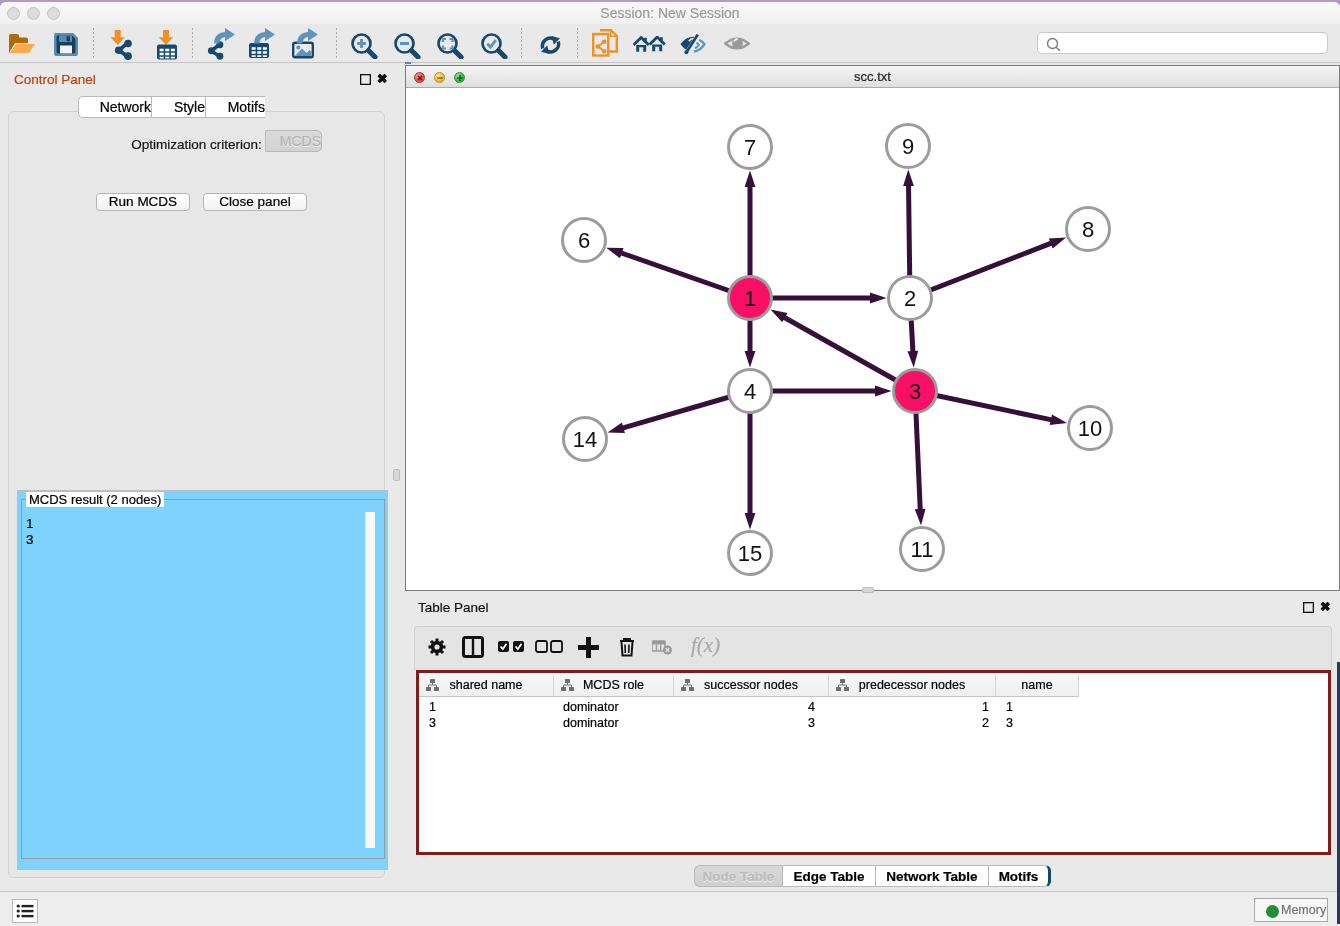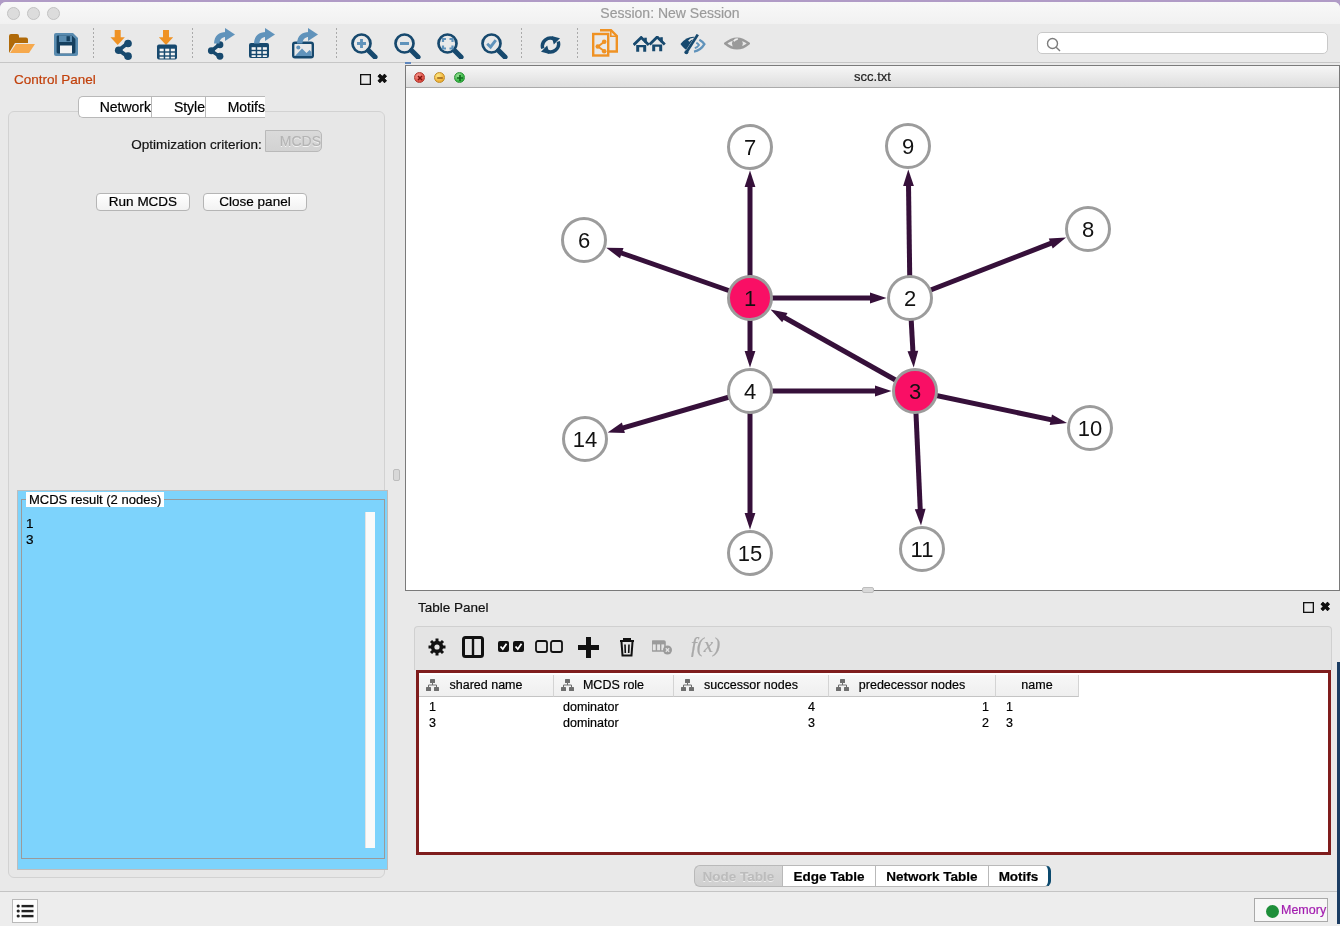--- a/index.html
+++ b/index.html
@@ -44,21 +44,21 @@
 .hcell { position:absolute; top:2px; height:22px; background:linear-gradient(#f7f7f7,#efefef); border-right:1px solid #d4d4d4; border-bottom:1px solid #c4c4c4; font-size:12.5px; color:#000; text-align:center; line-height:20px; }
 .rcell { position:absolute; font-size:12.5px; color:#000; height:16px; line-height:16px; }
 .tabrow2 { position:absolute; display:flex; }
 .tab2 { height:22px; line-height:21px; font-size:13.5px; font-weight:bold; background:#fff; border:1px solid #b9b9b9; border-right:none; color:#000; text-align:center; }
 .tab2.first { border-radius:6px 0 0 6px; }
 .tab2.last { border-radius:0 6px 6px 0; border-right:3px solid #0c4a6e; }
 .tab2.pressed { background:linear-gradient(#d8d8d8,#d0d0d0); color:#bcbcbc; text-shadow:0 1px 0 #f0f0f0; font-weight:bold; }
 
 #statusbar { position:absolute; left:0; top:889px; width:1340px; height:35px; background:#ededed; border-top:1px solid #c4c4c4; }
 #listbtn { position:absolute; left:12px; top:7px; width:26px; height:24px; background:#fdfdfd; border:1px solid #b9b9b9; }
-#membtn { position:absolute; right:12px; top:6px; width:74px; height:24px; background:#f7f7f7; border:1px solid #a9a9a9; font-size:12.5px; text-align:left; line-height:22px; padding-left:26px; color:#a21caf; }
+#membtn { position:absolute; right:12px; top:6px; width:74px; height:24px; background:#f7f7f7; border:1px solid #a9a9a9; font-size:12.5px; text-align:left; line-height:22px; padding-left:26px; color:#737373; }
 </style>
 </head>
 <body>
 <div id="win">
   <div id="titlebar">
     <div class="tl" style="left:7px;"></div>
     <div class="tl" style="left:27px;"></div>
     <div class="tl" style="left:47px;"></div>
     <div id="wtitle">Session: New Session</div>
   </div>

